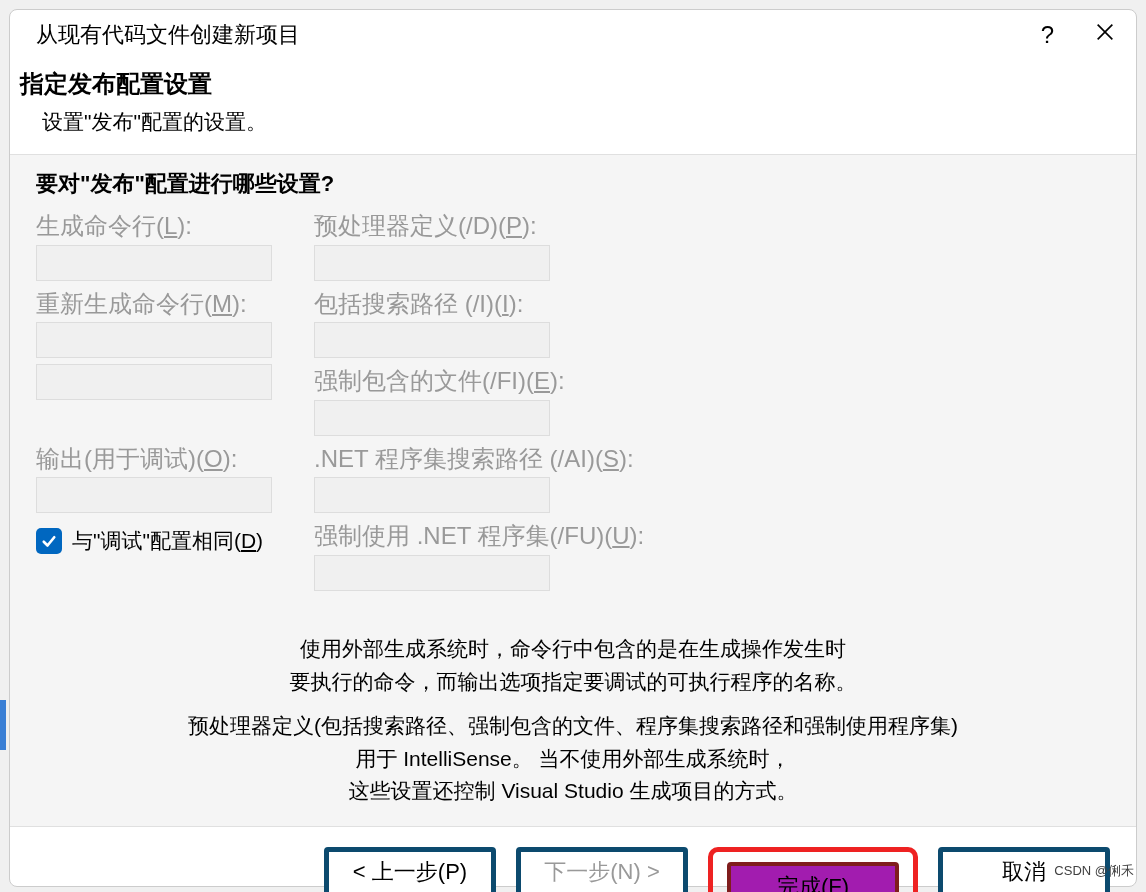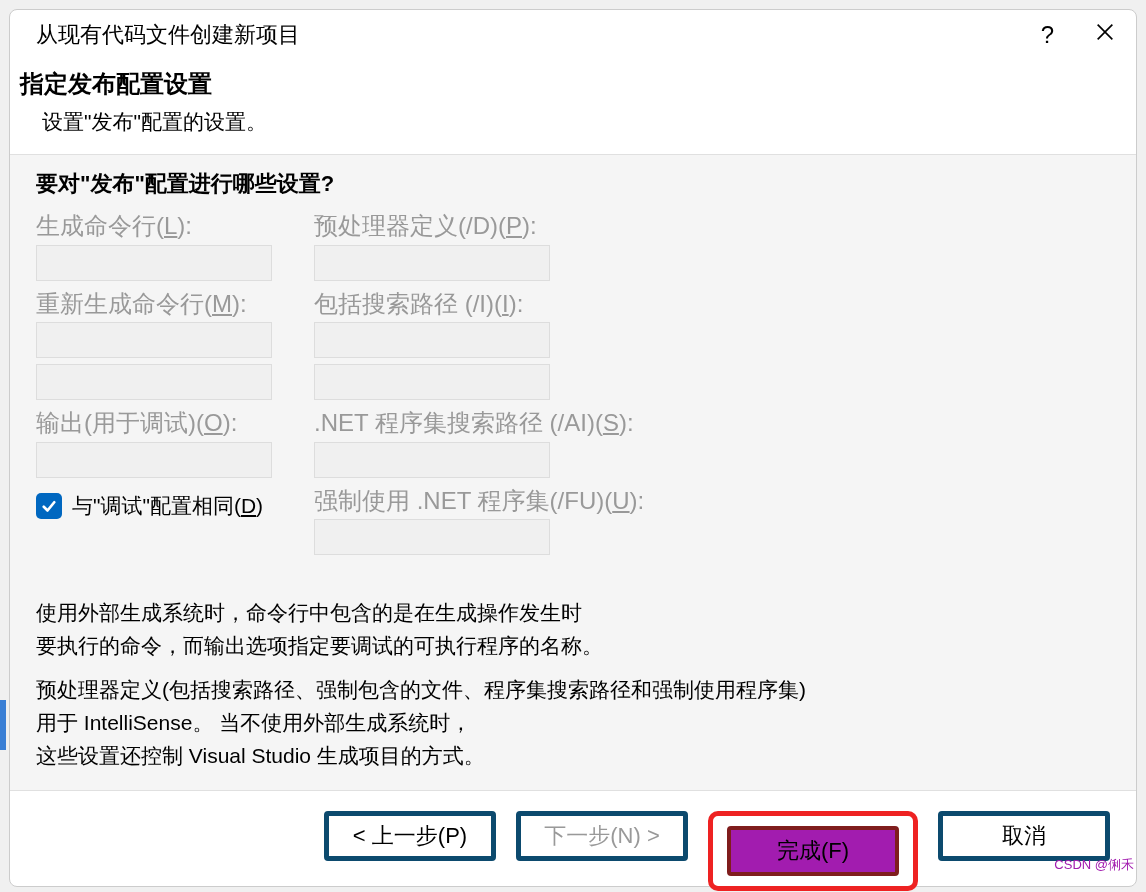--- a/index.html
+++ b/index.html
@@ -126,20 +126,21 @@
     }
     .checkbox-label {
       font-size: 21px;
       color: #000;
     }
     .help-text {
       margin-top: 36px;
       font-size: 21px;
       color: #000;
       line-height: 1.55;
+      text-align: center;
     }
     .help-text p {
       margin: 0;
     }
     .help-block2 {
       margin-top: 12px;
     }
     .button-bar {
       padding: 20px 26px 24px 26px;
       display: flex;
@@ -169,23 +170,23 @@
       color: #000;
     }
     .highlight-box {
       border: 5px solid #ee2222;
       border-radius: 10px;
       padding: 10px 14px;
     }
     .watermark {
       position: absolute;
       right: 12px;
-      bottom: 18px;
+      bottom: 12px;
       font-size: 13px;
-      color: #a21caf;
+      color: #404040;
     }
     .left-edge {
       position: absolute;
       left: 0;
       top: 700px;
       width: 6px;
       height: 50px;
       background: #3a7fd5;
     }
   </style>
@@ -233,20 +234,21 @@
       </div>
       <div class="form-field">
         <label class="form-label"><span>包括搜索路径 (/I)(</span><span class="underline">I</span><span>):</span></label>
         <input class="form-input" type="text" disabled="" value="" style="">
       </div>
 
       <div class="form-field">
         <input class="form-input" type="text" disabled="" value="" style="">
       </div>
       <div class="form-field">
+        <label class="form-label"><span>强制包含的文件(/FI)(</span><span class="underline">E</span><span>):</span></label>
         <input class="form-input" type="text" disabled="" value="" style="">
       </div>
 
       <div class="form-field">
         <label class="form-label"><span>输出(用于调试)(</span><span class="underline">O</span><span>):</span></label>
         <input class="form-input" type="text" disabled="" value="" style="">
       </div>
       <div class="form-field">
         <label class="form-label"><span>.NET 程序集搜索路径 (/AI)(</span><span class="underline">S</span><span>):</span></label>
         <input class="form-input" type="text" disabled="" value="" style="">

